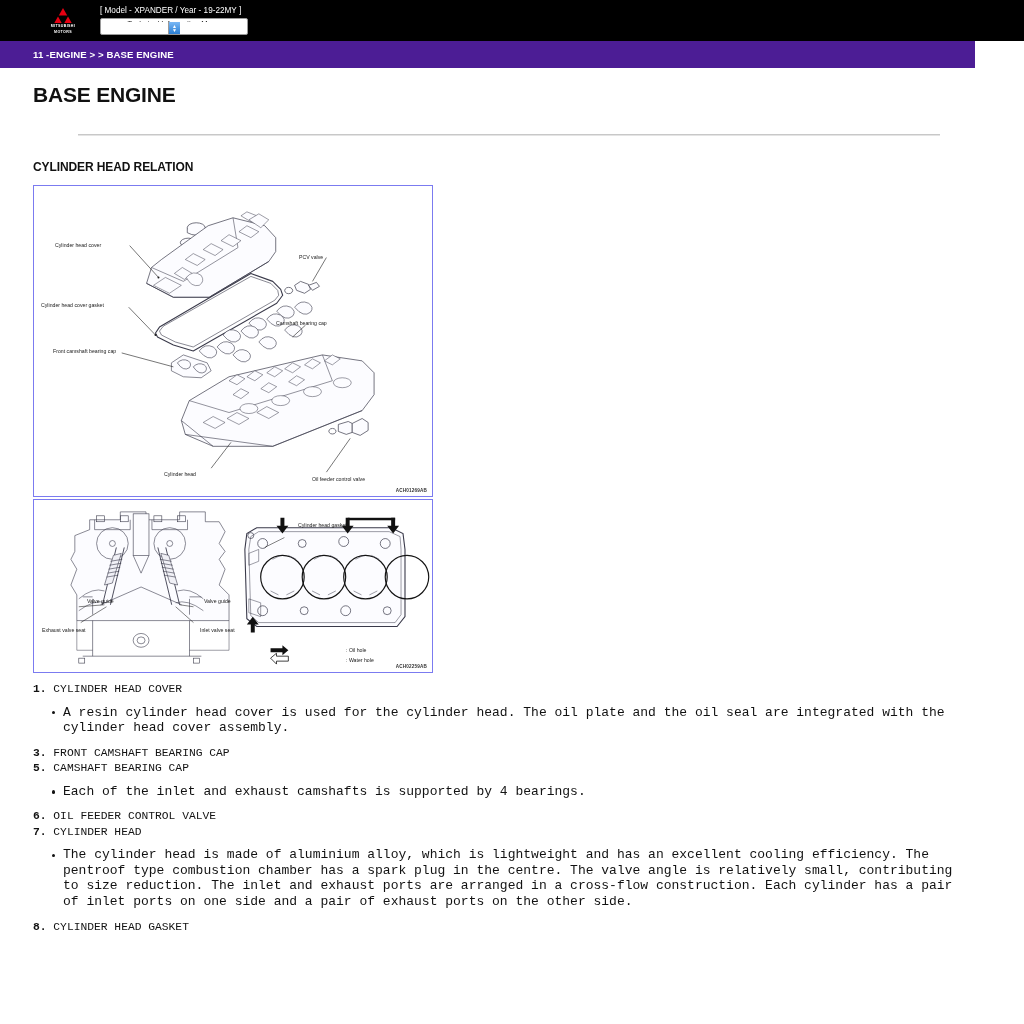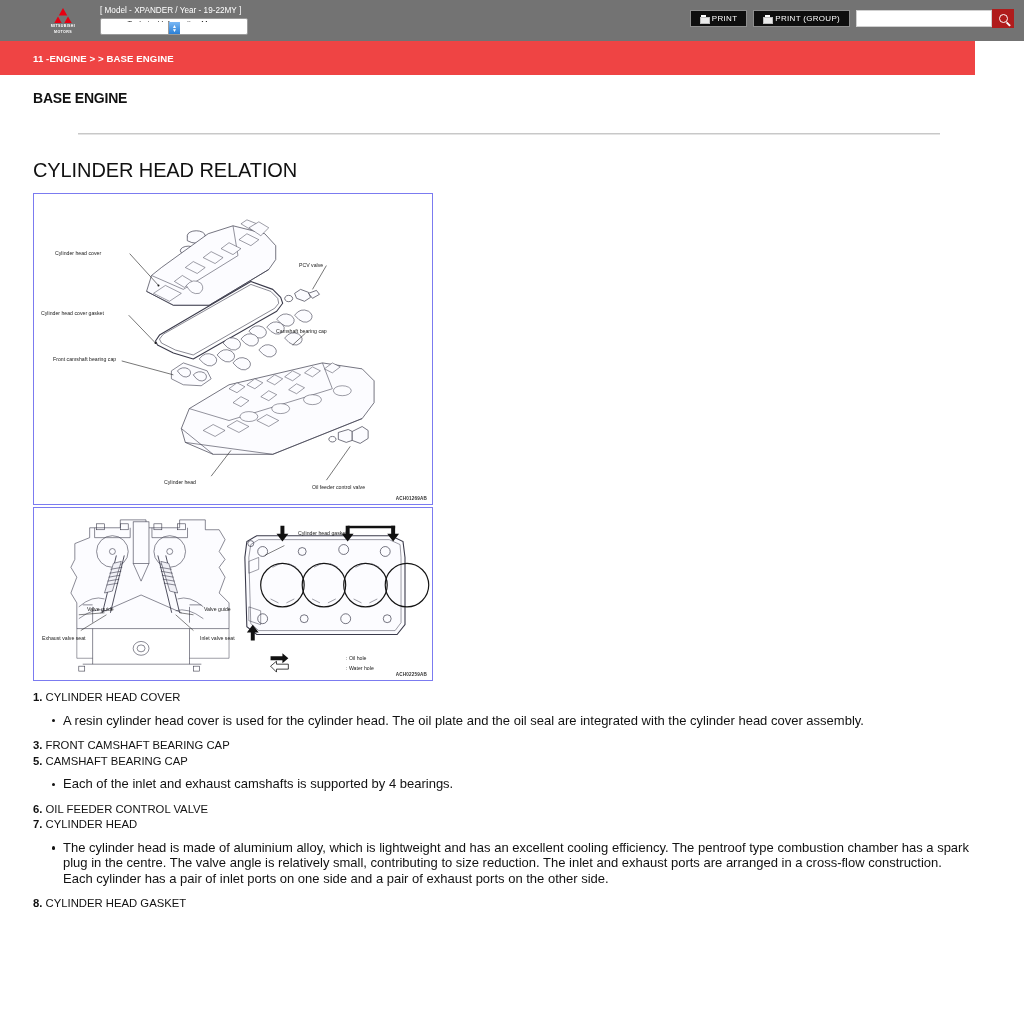--- a/index.html
+++ b/index.html
@@ -9,21 +9,21 @@
     background: #ffffff;
     font-family: "Liberation Sans", sans-serif;
     overflow: hidden;
   }
 
   
   .topbar {
     position: relative;
     width: 1024px;
     height: 41px;
-    background: #737373;
+    background: #000000;
     display: flex;
     align-items: center;
   }
   .brand {
     width: 62px;
     margin-left: 32px;
     display: flex;
     flex-direction: column;
     align-items: center;
     justify-content: center;
@@ -143,56 +143,56 @@
     content: ""; position: absolute;
     right: -3.5px; bottom: -2.5px;
     width: 4.5px; height: 1.7px;
     background: #ffffff;
     transform: rotate(45deg);
   }
 
   
   .breadcrumb-bar {
     width: 975px;
-    height: 34px;
-    background: #ef4444;
+    height: 27px;
+    background: #4c1d95;
     display: flex;
     align-items: center;
   }
   .breadcrumb-text {
     color: #ffffff;
     font-size: 9.6px;
     font-weight: bold;
     padding-left: 33px;
     letter-spacing: .1px;
     white-space: nowrap;
   }
 
   
   .page {
     padding: 0 0 0 0;
     position: relative;
   }
   .page-title {
-    font-size: 14px;
+    font-size: 21px;
     font-weight: bold;
     color: #111111;
     margin: 15px 0 0 33px;
     letter-spacing: -0.2px;
   }
   .divider {
     margin: 27px 0 0 78px;
     width: 862px;
     height: 2px;
     background: #c8c8c8;
     border-bottom: 1px solid #e4e4e4;
   }
   .section-title {
-    font-size: 20px;
-    font-weight: normal;
+    font-size: 12px;
+    font-weight: bold;
     color: #111111;
     margin: 24px 0 0 33px;
     letter-spacing: -0.1px;
   }
 
   
   .figure-box {
     border: 1.3px solid #7b7bf0;
     background: #ffffff;
     position: relative;
@@ -210,21 +210,21 @@
     letter-spacing: .2px;
   }
   .fig-label {
     position: absolute;
     font-size: 5.2px;
     color: #1a1a1a;
     white-space: nowrap;
   }
 
   
-  .content-list { margin: 9px 0 16px 33px; width: 940px; }
+  .content-list { margin: 9px 0 16px 33px; width: 940px; font-family: Liberation Mono, monospace; }
   .num-item {
     font-size: 11.3px;
     color: #121212;
     line-height: 15.5px;
     white-space: nowrap;
   }
   .num-item .num { font-weight: bold; }
   .bullet-block { margin: 7px 0 10px 0; padding-left: 17px; }
   .bullet-row {
     position: relative;
@@ -259,36 +259,20 @@
   </div>
 
   <div class="header-mid">
     <div class="model-line">[ Model - XPANDER / Year - 19-22MY ]</div>
     <div class="manual-select">
       <span class="sel-text">Technical Information Manua</span>
       <span class="sel-arrow">▲<br>▼</span>
     </div>
   </div>
 
-  <div class="header-right">
-    <div class="print-btn">
-      <span class="printer-glyph"></span>
-      <span>PRINT</span>
-    </div>
-    <div class="print-btn">
-      <span class="printer-glyph"></span>
-      <span>PRINT (GROUP)</span>
-    </div>
-    <div class="search-wrap">
-      <input class="search-input" type="text" placeholder="" style="">
-      <button class="search-btn">
-        <span class="mag"></span>
-      </button>
-    </div>
-  </div>
 </div>
 
 <div class="breadcrumb-bar">
   <span class="breadcrumb-text">11 -ENGINE &gt; &gt; BASE ENGINE</span>
 </div>
 
 <div class="page">
 
   <div class="page-title">BASE ENGINE</div>
 

